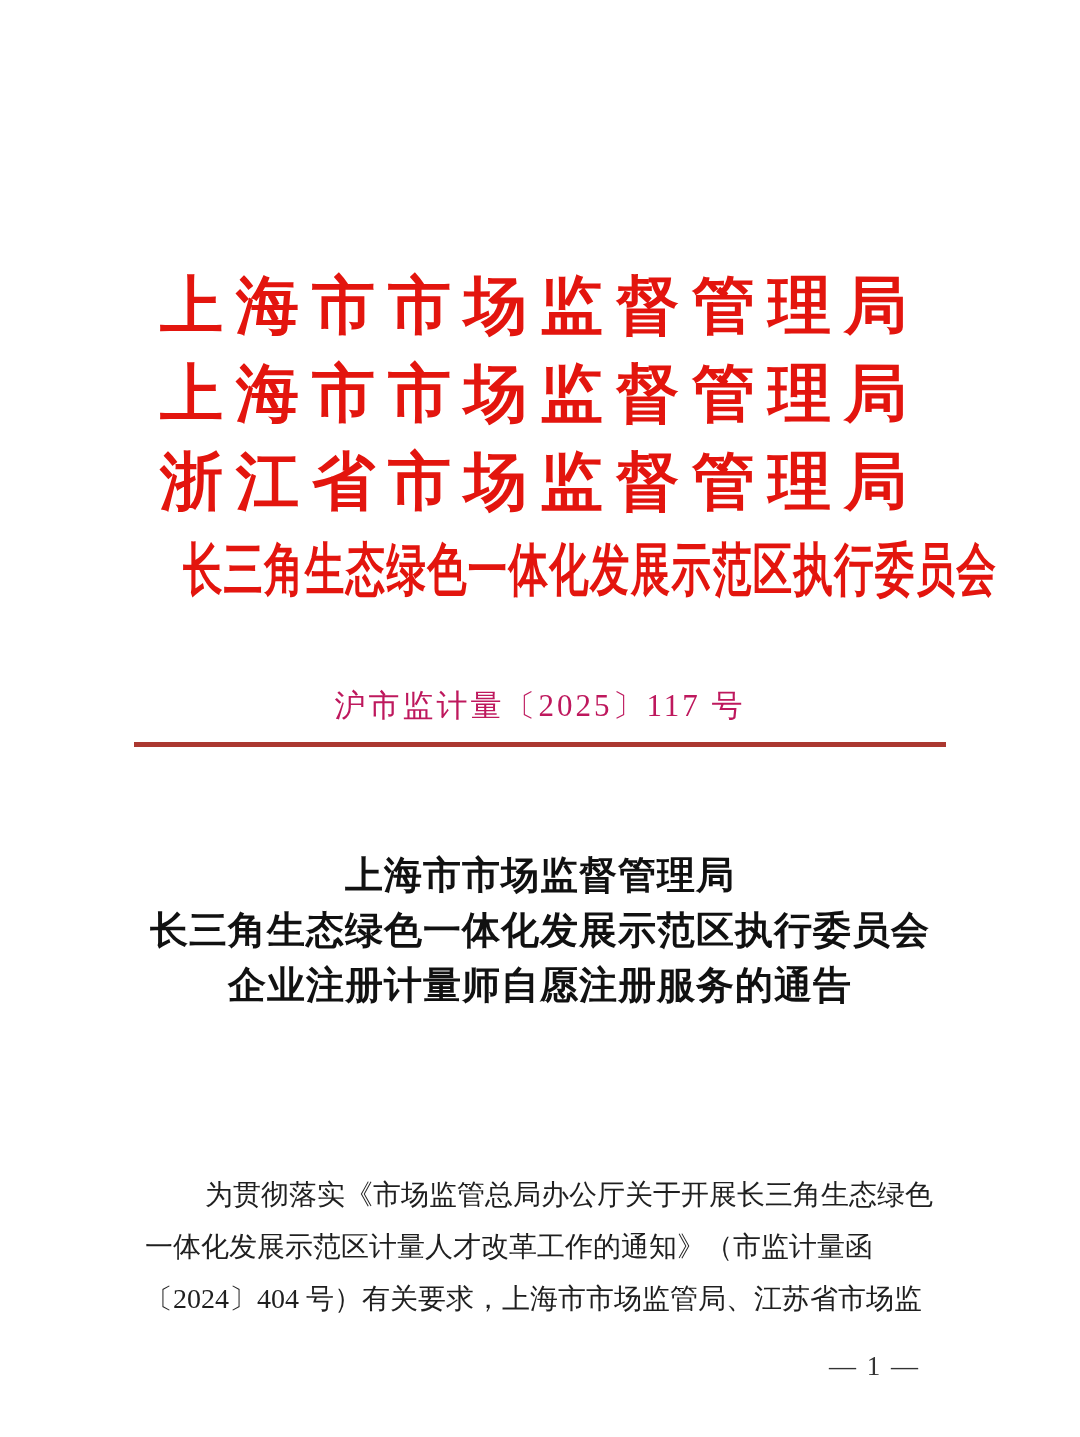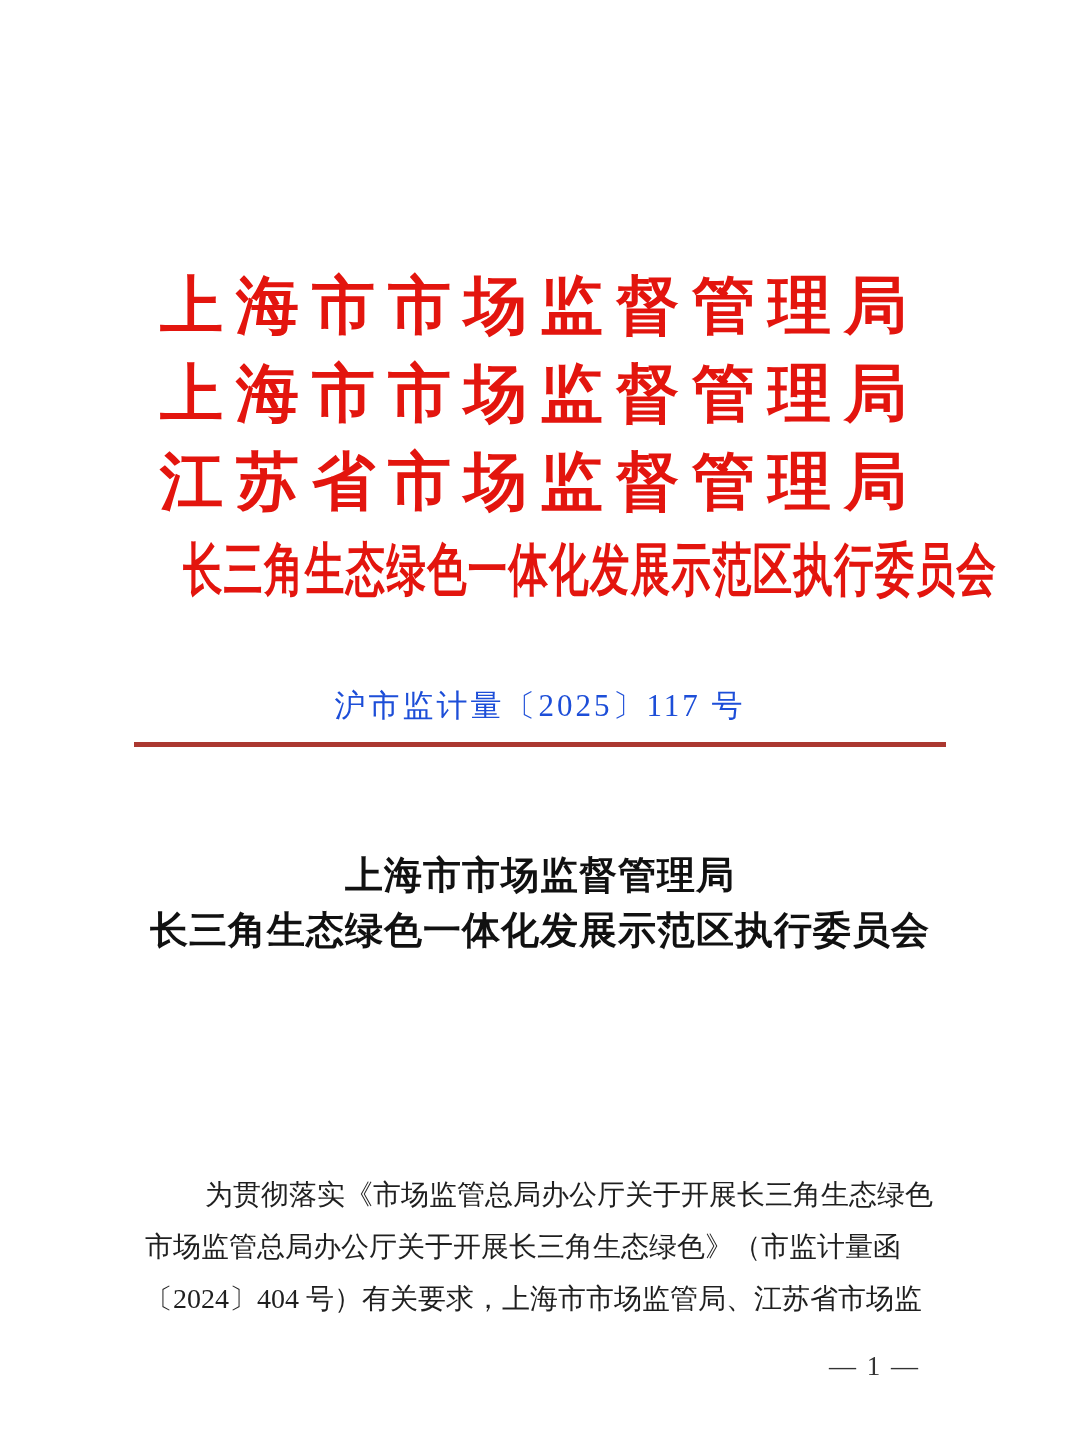--- a/index.html
+++ b/index.html
@@ -49,21 +49,21 @@
   
   .doc-number {
     position: absolute;
     top: 668px;
     left: 0;
     width: 100%;
     text-align: center;
     font-size: 31px;
     line-height: 48px;
     letter-spacing: 3px;
-    color: #1d4ed8;
+    color: #be185d;
     white-space: nowrap;
   }
 
   
   .red-rule {
     position: absolute;
     top: 728px;
     left: 134px;
     width: 812px;
     height: 5px;
@@ -118,34 +118,35 @@
   }
 </style>
 </head>
 <body>
 
 <div class="page" style="background: rgb(255, 255, 255);">
 
   <div class="letterhead" style="color: rgb(227, 21, 14);">
     <div class="lh-line">上海市市场监督管理局</div>
     <div class="lh-line">上海市市场监督管理局</div>
-    <div class="lh-line">江苏省市场监督管理局</div>
+    <div class="lh-line">浙江省市场监督管理局</div>
     <div class="lh-line-wide"><span class="condensed">长三角生态绿色一体化发展示范区执行委员会</span></div>
   </div>
 
   <div class="doc-number">沪市监计量〔2025〕117 号</div>
 
   <div class="red-rule" style="background: rgb(171, 56, 48);"></div>
 
   <div class="title-block">
     <div class="title-line">上海市市场监督管理局</div>
     <div class="title-line">长三角生态绿色一体化发展示范区执行委员会</div>
+    <div class="title-line">企业注册计量师自愿注册服务的通告</div>
   </div>
 
   <div class="body-block">
     <div class="body-line indent">为贯彻落实《市场监管总局办公厅关于开展长三角生态绿色</div>
-    <div class="body-line">市场监管总局办公厅关于开展长三角生态绿色》（市监计量函</div>
+    <div class="body-line">一体化发展示范区计量人才改革工作的通知》（市监计量函</div>
     <div class="body-line">〔2024〕404 号）有关要求，上海市市场监管局、江苏省市场监</div>
   </div>
 
   <div class="page-footer">— 1 —</div>
 
 </div>
 
 </body></html>

